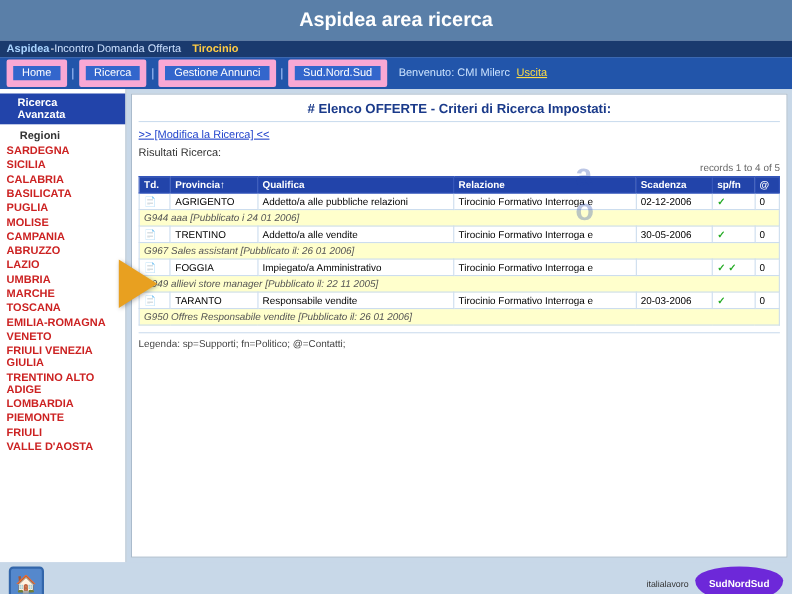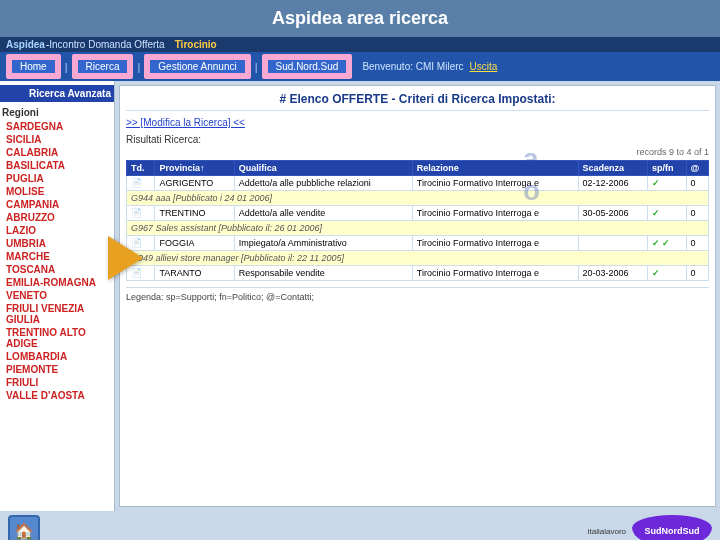--- a/index.html
+++ b/index.html
@@ -87,29 +87,29 @@
       width: 115px;
       background: white;
       border-right: 1px solid #aabbcc;
       padding: 4px 0;
       overflow-y: auto;
       flex-shrink: 0;
     }
     .sidebar-title {
       background: #2244aa;
       color: white;
-      padding: 3px 3px;
-      font-size: 10px;
-      font-weight: bold;
-      text-align: right;
+      padding: 3px 16px;
+      font-size: 10px;
+      font-weight: bold;
+      text-align: left;
       margin-bottom: 3px;
     }
     .sidebar-subtitle {
       color: #333;
-      padding: 2px 2px;
+      padding: 2px 18px;
       font-size: 10px;
       font-weight: bold;
     }
     .sidebar-item {
       padding: 1px 6px;
       font-size: 10px;
       color: #cc2222;
       font-weight: bold;
       cursor: pointer;
     }
@@ -317,21 +317,21 @@
         <div class="sidebar-item">PIEMONTE</div>
         <div class="sidebar-item">FRIULI</div>
         <div class="sidebar-item">VALLE D'AOSTA</div>
       </div>
   </div>
 
   <div class="content-panel">
     <div class="content-title"># Elenco OFFERTE - Criteri di Ricerca Impostati:</div>
     <a class="back-link">&gt;&gt; [Modifica la Ricerca] &lt;&lt;</a>
     <div class="results-label">Risultati Ricerca:</div>
-    <div class="records-info">records 9 to 4 of 1</div>
+    <div class="records-info">records 1 to 4 of 5</div>
 
     <table class="results-table">
       <thead>
         <tr id="table-header-row">
             <th>Td.</th>
             <th>Provincia↑</th>
             <th>Qualifica</th>
             <th>Relazione</th>
             <th>Scadenza</th>
             <th>sp/fn</th>
@@ -377,20 +377,23 @@
           </tr>
           <tr>
             <td>📄</td>
             <td>TARANTO</td>
             <td>Responsabile vendite</td>
             <td>Tirocinio Formativo Interroga e</td>
             <td>20-03-2006</td>
             <td style="color: rgb(34, 170, 34); font-weight: bold;">✓</td>
             <td>0</td>
           </tr>
+          <tr>
+            <td colspan="7" class="row-published" style="background: rgb(255, 255, 204); color: rgb(85, 85, 85); font-style: italic;">G950 Offres Responsabile vendite [Pubblicato il: 26 01 2006]</td>
+          </tr>
         </tbody>
     </table>
 
     <div class="legend">Legenda: sp=Supporti; fn=Politico; @=Contatti;</div>
   </div>
 
   <div class="big-banner-text">a<br>o</div>
 </div>
 
 <div class="bottom-bar">

